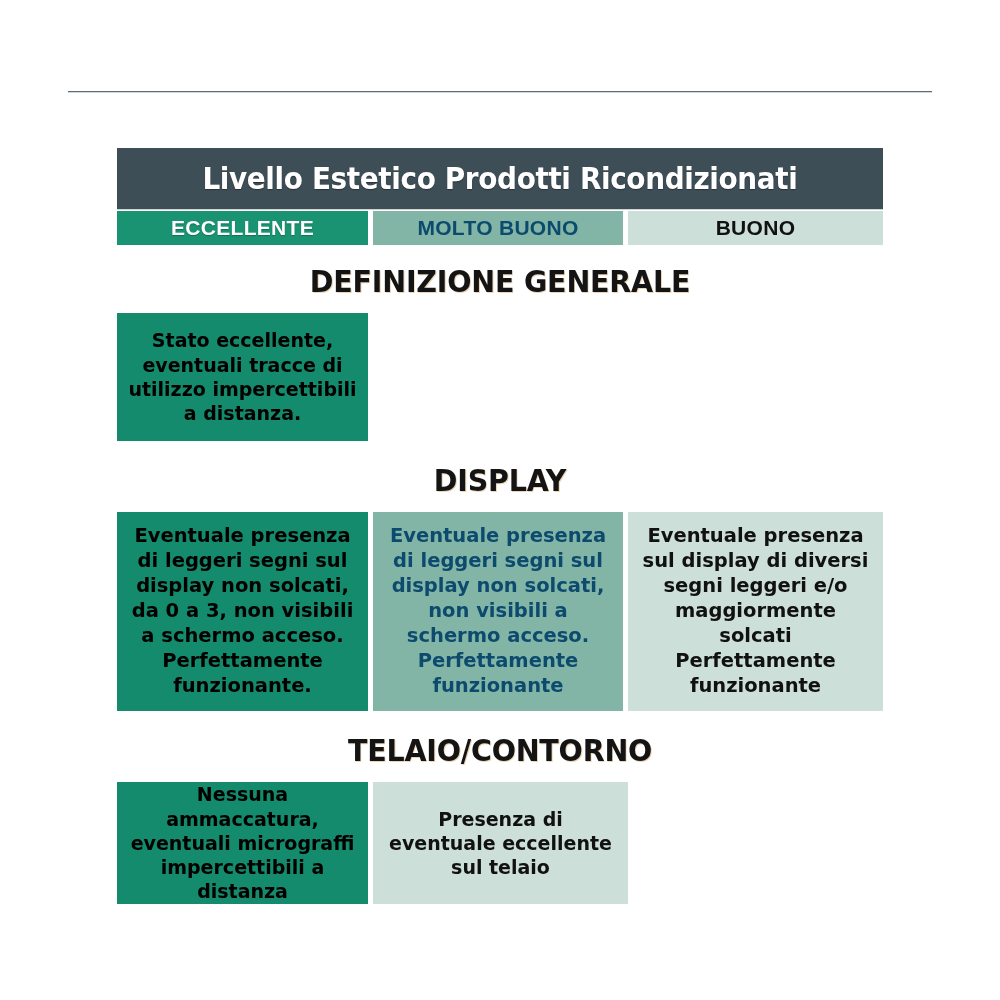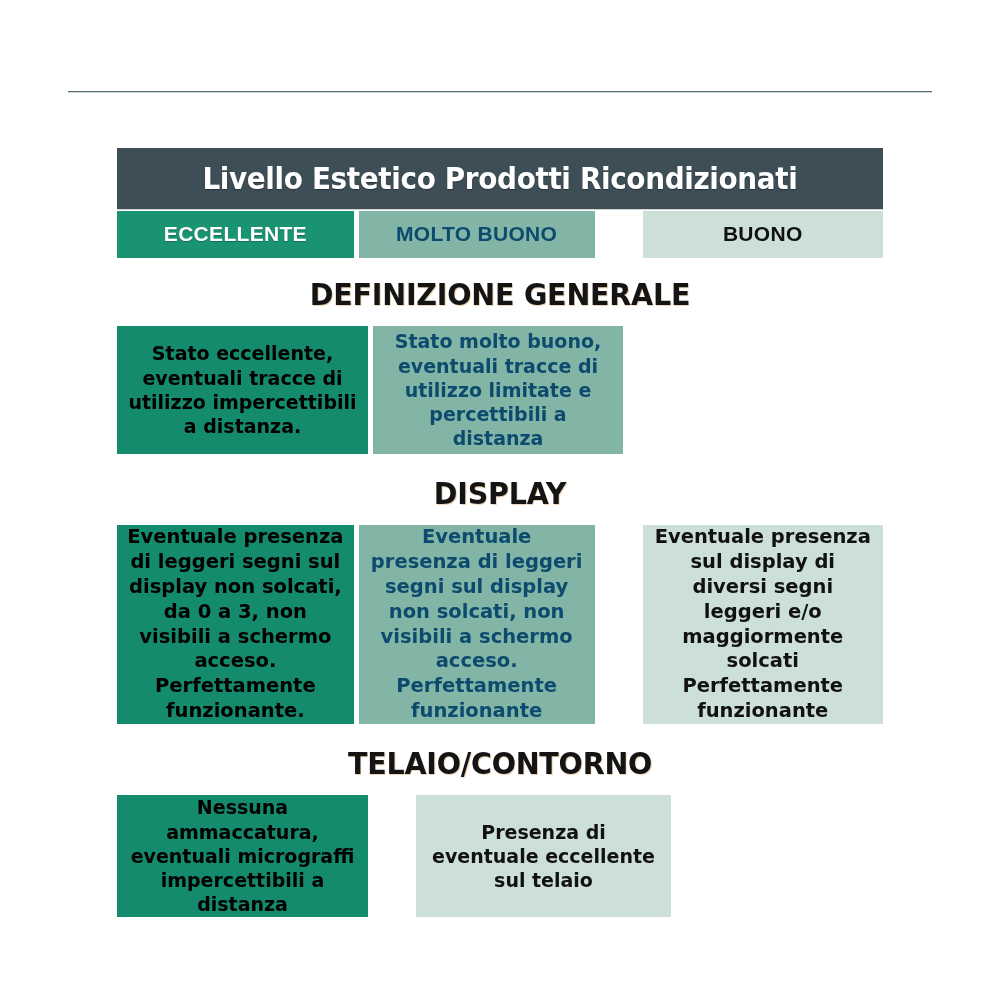--- a/index.html
+++ b/index.html
@@ -73,31 +73,31 @@
     justify-content: center;
     text-align: center;
     padding: 8px 10px;
     line-height: 1.28;
     font-family: "DejaVu Sans", "Liberation Sans", sans-serif;
     font-weight: bold;
     font-size: 19px;
   }
   .col-1 { width: 251px; }
   .col-2 { width: 250px; }
-  .col-3 { width: 255px; margin-left: 43px; }
+  .col-3 { width: 255px; }
 
   
   .tint-1      { background: #199372; color: #ffffff; }
   .tint-1-body { background: #138b6c; color: #000000; }
   .tint-2      { background: #82b5a5; color: #0c4a6e; }
   .tint-3      { background: #cddfd9; color: #111111; }
 
   
   .subhead {
-    height: 47px;
+    height: 34px;
     padding: 0 6px;
     font-family: "Liberation Sans", "DejaVu Sans", sans-serif;
     font-weight: bold;
     font-size: 21px;
     letter-spacing: 0.3px;
   }
   .subhead.tint-1 { text-shadow: 0 1px 1px rgba(0,0,0,0.25); }
 
   
   .section-caption {
@@ -138,21 +138,20 @@
 
     <div class="band">
       <div class="cell subhead col-1 tint-1">ECCELLENTE</div>
       <div class="cell subhead col-2 tint-2">MOLTO BUONO</div>
       <div class="cell subhead col-3 tint-3">BUONO</div>
     </div>
 
     <div class="section-caption cap-def">DEFINIZIONE GENERALE</div>
     <div class="band row-def">
       <div class="cell col-1 tint-1-body">Stato eccellente, eventuali tracce di utilizzo impercettibili a distanza.</div>
-      <div class="cell col-2 tint-2">Stato molto buono, eventuali tracce di utilizzo limitate e percettibili a distanza</div>
     </div>
 
     <div class="section-caption cap-disp">DISPLAY</div>
     <div class="band row-disp">
       <div class="cell col-1 tint-1-body">Eventuale presenza di leggeri segni sul display non solcati, da 0 a 3, non visibili a schermo acceso. Perfettamente funzionante.</div>
       <div class="cell col-2 tint-2">Eventuale presenza di leggeri segni sul display non solcati, non visibili a schermo acceso. Perfettamente funzionante</div>
       <div class="cell col-3 tint-3">Eventuale presenza sul display di diversi segni leggeri e/o maggiormente solcati Perfettamente funzionante</div>
     </div>
 
     <div class="section-caption cap-telaio">TELAIO/CONTORNO</div>

